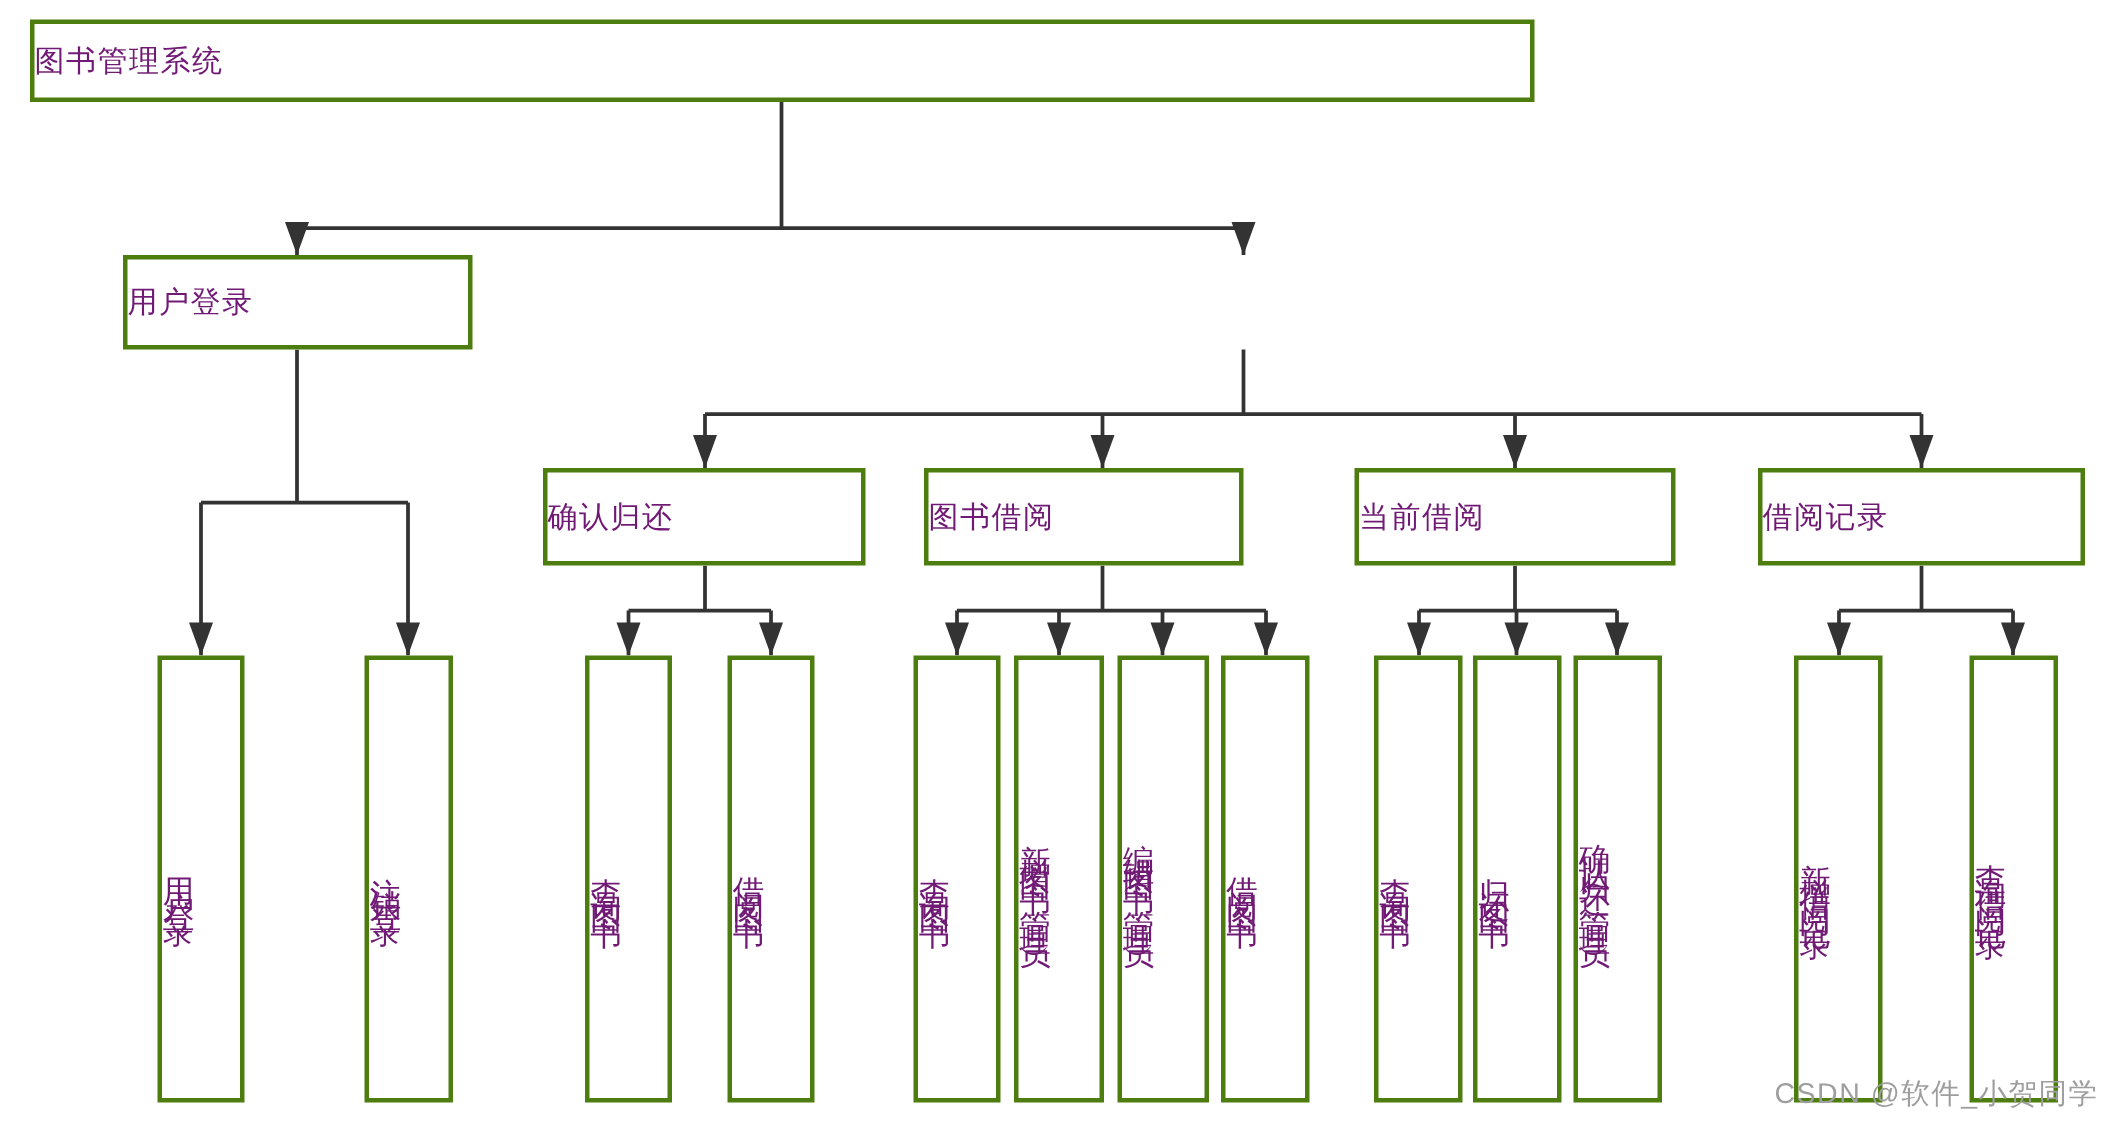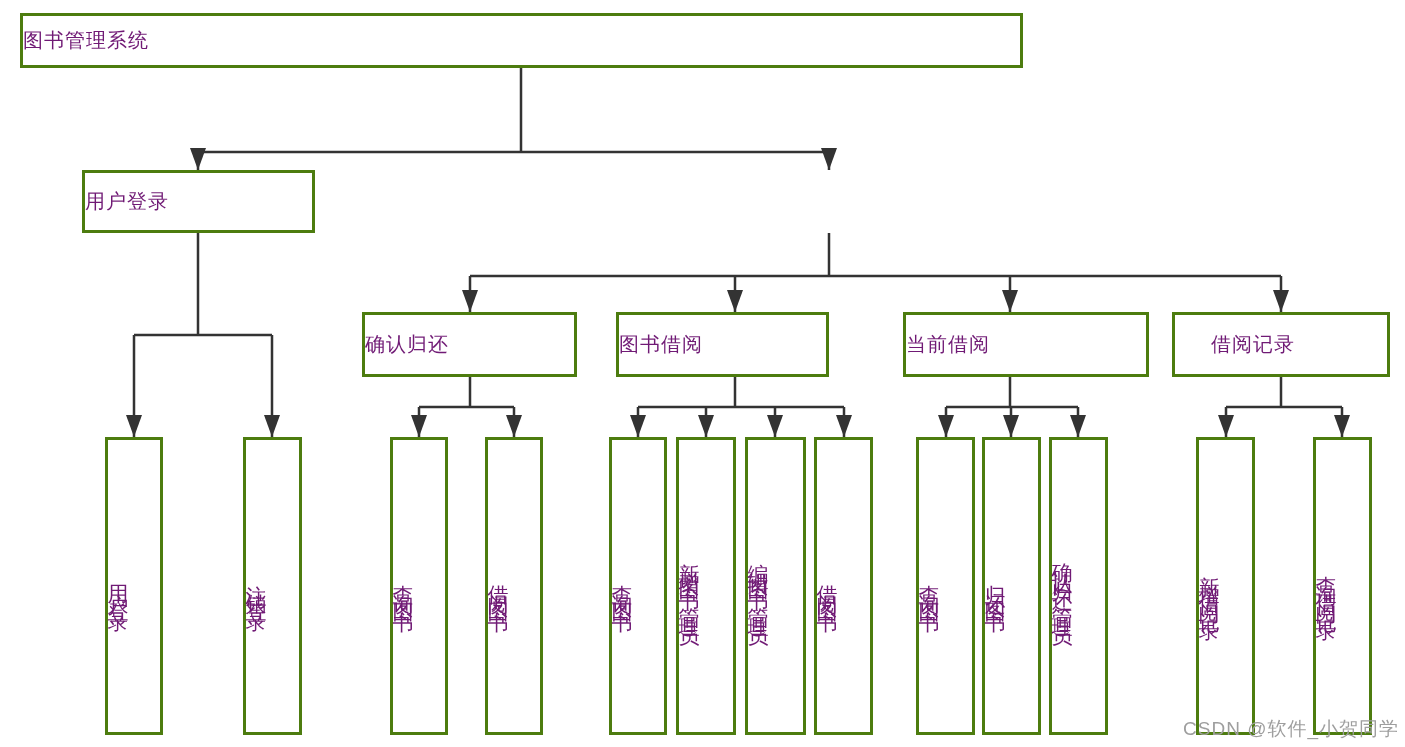--- a/index.html
+++ b/index.html
@@ -97,24 +97,24 @@
   <div class="box hbox" style="left:82px; top:170px; width:233px; height:63px;">
     <span>用户登录</span>
   </div>
 
   <div class="box hbox" style="left:362px; top:312px; width:215px; height:65px;">
     <span>确认归还</span>
   </div>
   <div class="box hbox" style="left:616px; top:312px; width:213px; height:65px;">
     <span>图书借阅</span>
   </div>
-  <div class="box hbox" style="left:903px; top:312px; width:246px; height:65px;">
+  <div class="box hbox" style="left:903px; top:312px; width:214px; height:65px;">
     <span>当前借阅</span>
   </div>
-  <div class="box hbox" style="left:1172px; top:312px; width:218px; height:65px;padding-left:36px;">
+  <div class="box hbox" style="left:1172px; top:312px; width:218px; height:65px;">
     <span>借阅记录</span>
   </div>
 
   <div class="box" style="left:105px; top:437px; width:58px; height:298px;">
     <span class="vtext">用户登录</span>
   </div>
   <div class="box" style="left:243px; top:437px; width:59px; height:298px;">
     <span class="vtext">注销登录</span>
   </div>
 

